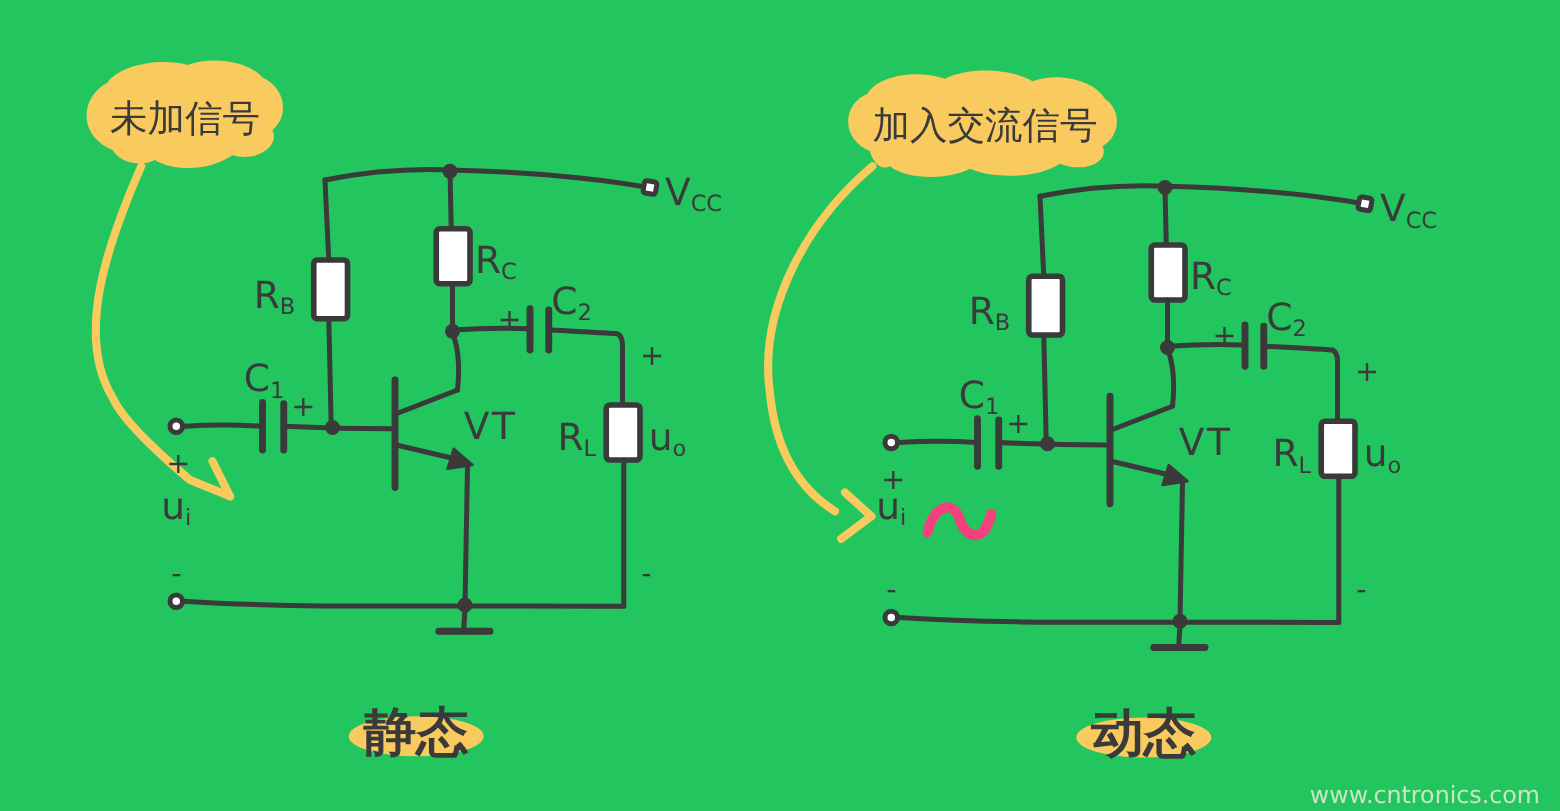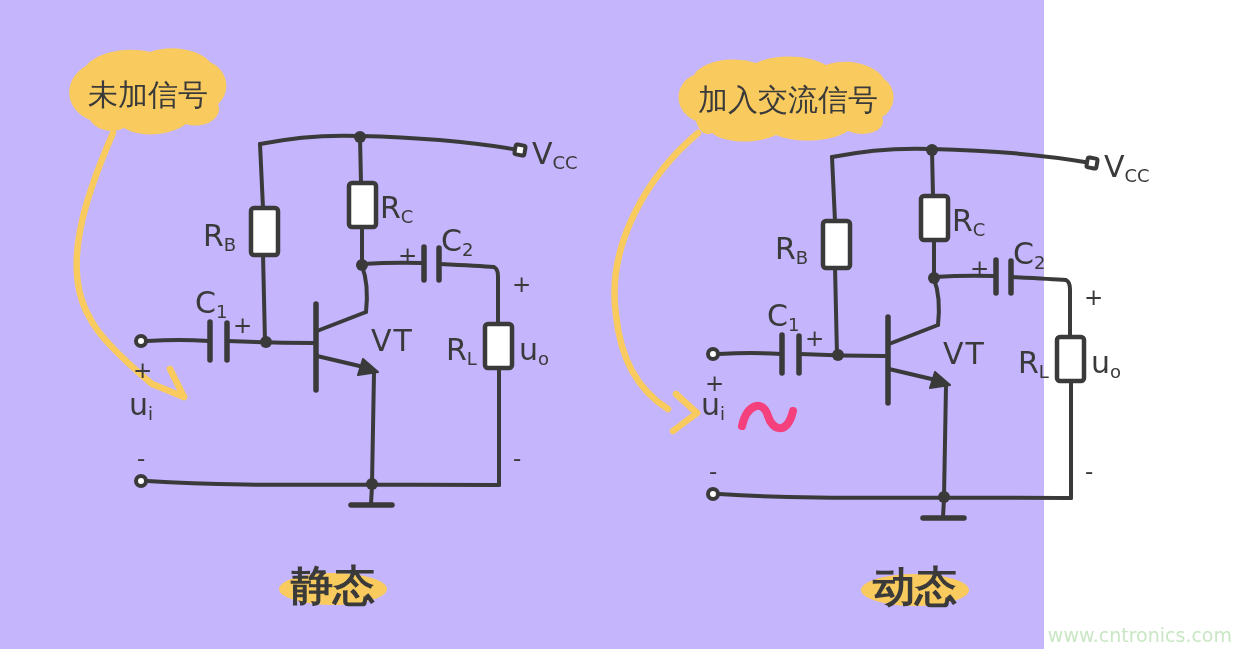--- a/index.html
+++ b/index.html
@@ -1,20 +1,20 @@
 <!DOCTYPE html>
 <html><head>
 <meta charset="utf-8">
 <style>
   html,body{margin:0;padding:0;}
   body{
     width:1248px;height:649px;background:#ffffff;overflow:hidden;
     font-family:"DejaVu Sans","Liberation Sans",sans-serif;
   }
-  .canvas{position:relative;width:1044px;height:649px;background:#c4b5fd;}
+  .canvas{position:relative;width:1248px;height:649px;background:#22c55e;}
   svg{display:block;}
   .ink{stroke:#3a3a3a;stroke-width:4;fill:none;stroke-linecap:round;stroke-linejoin:round;}
   .thick{stroke-width:5.5;}
   .box{fill:#ffffff;stroke:#3a3a3a;stroke-width:4.5;stroke-linejoin:round;}
   .dot{fill:#3a3a3a;stroke:none;}
   .term{fill:#ffffff;stroke:#3a3a3a;stroke-width:4;}
   .arrowhead{fill:#3a3a3a;stroke:#3a3a3a;stroke-width:2;stroke-linejoin:round;}
   .lbl{font-family:"DejaVu Sans","Liberation Sans",sans-serif;font-size:30px;fill:#3a3a3a;}
   .sub{font-size:18px;}
   .sign{font-family:"DejaVu Sans","Liberation Sans",sans-serif;font-size:23px;fill:#3a3a3a;}

